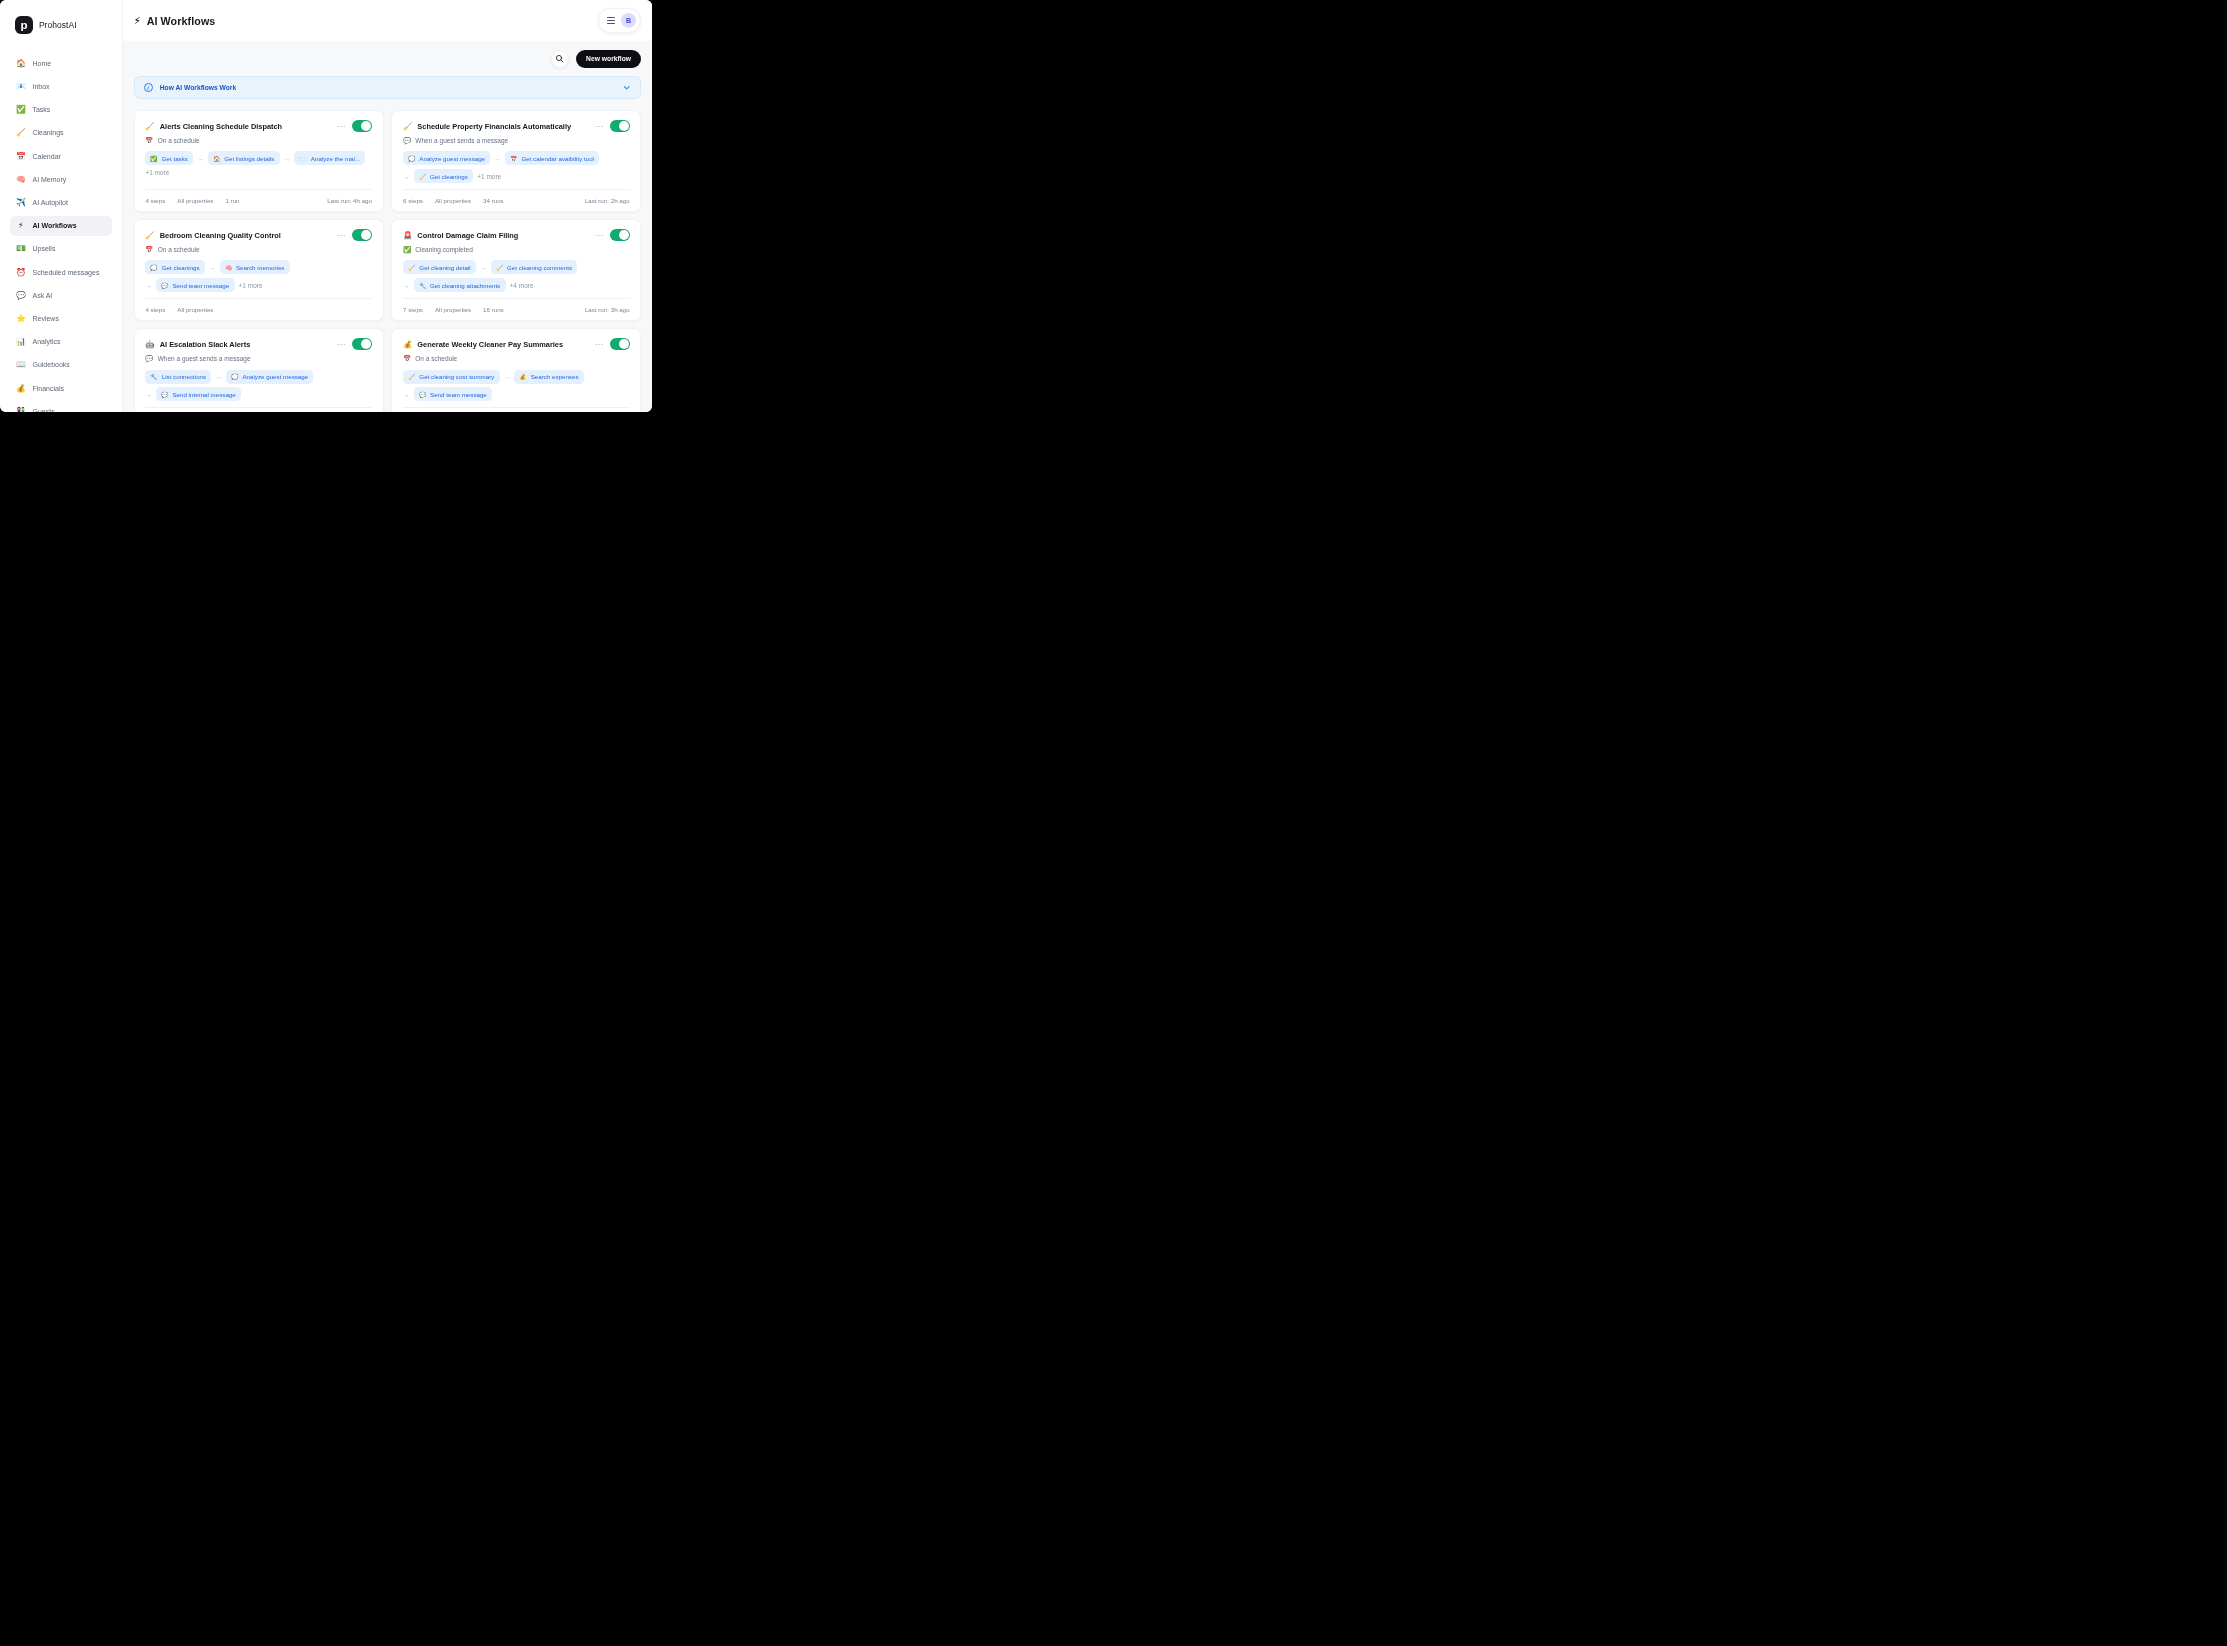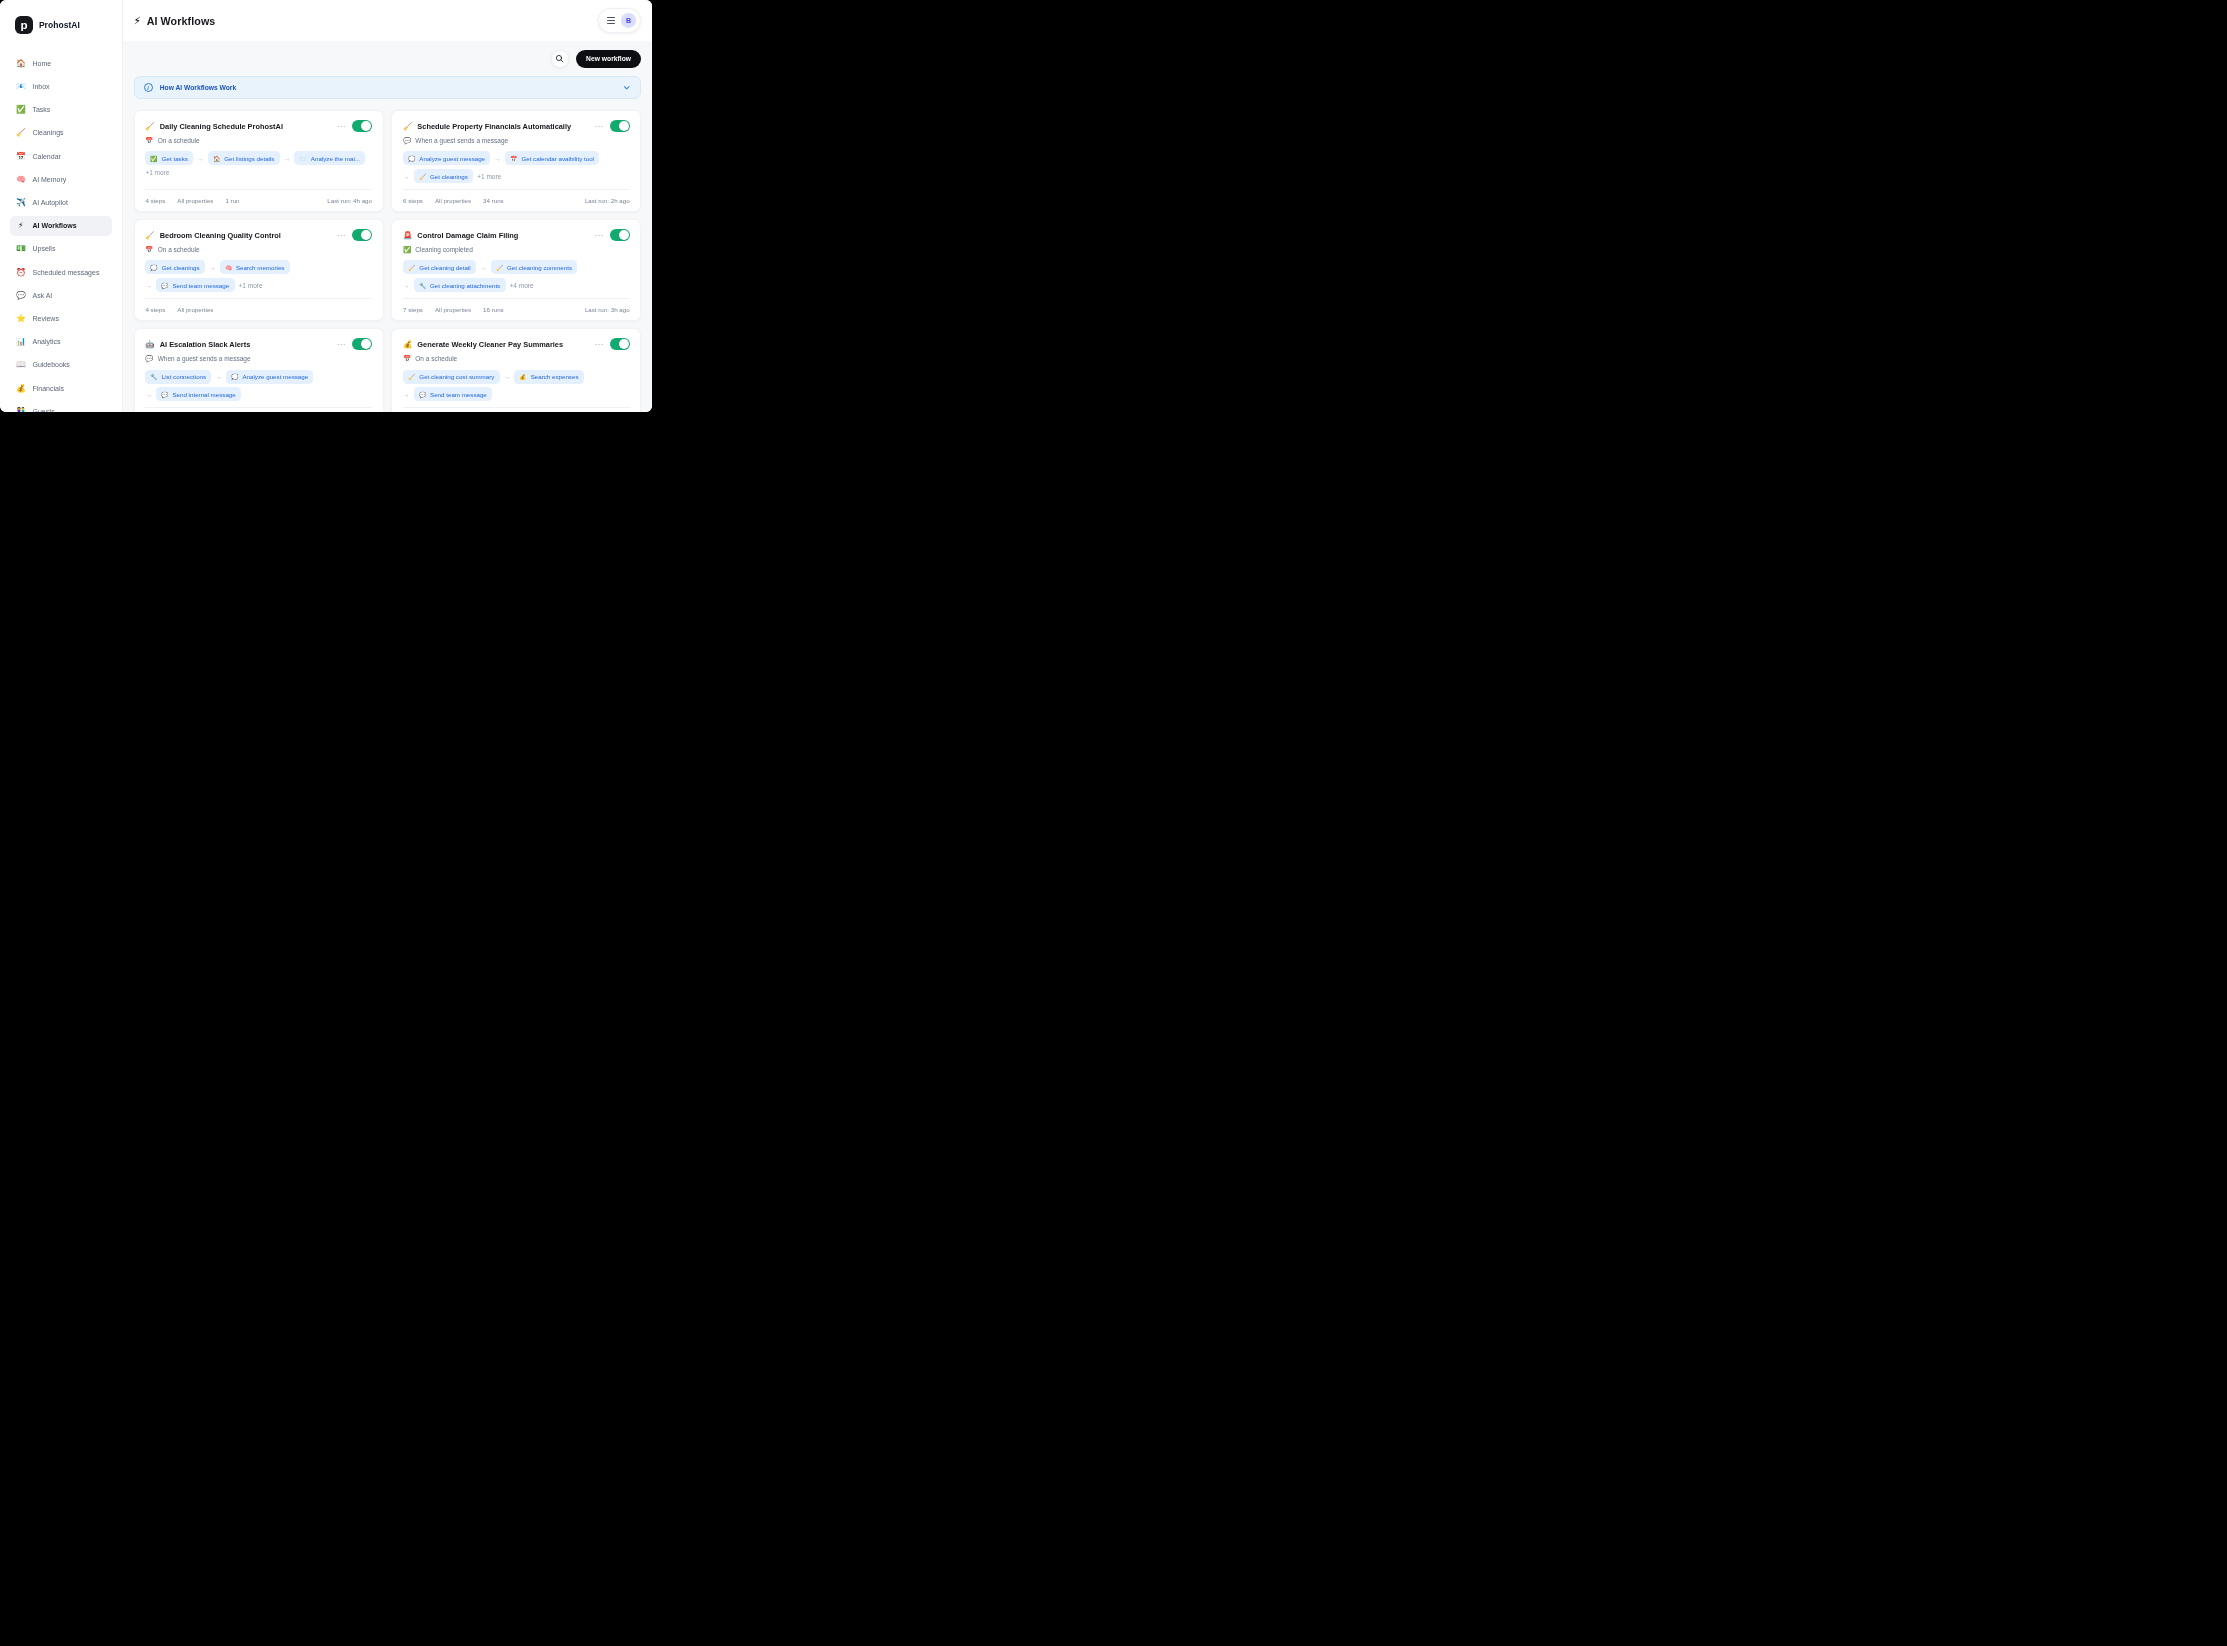--- a/index.html
+++ b/index.html
@@ -17,21 +17,21 @@
   .sidebar {
     width: 123px; flex: 0 0 123px; background:#fff;
     border-right: 0.4px solid #f0f1f4; padding: 16px 9.8px 0 9.8px;
   }
   .logo-row { display:flex; align-items:center; gap:5.8px; padding-left:5.3px; }
   .logo-mark {
     width:18px; height:18px; background:#16181d; border-radius:5.8px;
     color:#fff; display:flex; align-items:center; justify-content:center;
     font-size:11.6px; font-weight:700; padding-bottom:1.8px;
   }
-  .logo-name { font-size:8.5px; font-weight:700; color:#101828; letter-spacing:0.04px; }
+  .logo-name { font-size:8.5px; font-weight:400; color:#101828; letter-spacing:0.04px; }
   .nav { margin-top: 19.6px; display:flex; flex-direction:column; }
   .nav-item {
     height:19.6px; margin-bottom:3.6px; display:flex; align-items:center; gap:6.7px;
     padding: 0 6.2px; border-radius: 4.9px; cursor:pointer;
     color:#5c6677; font-size:7px; font-weight:500;
   }
   .nav-item .nav-emoji { font-size:8px; width:9.8px; text-align:center; }
   .nav-item.active { background:#f1f2f5; color:#16181d; font-weight:700; }
   
   .main { flex:1; display:flex; flex-direction:column; min-width:0; }
@@ -236,21 +236,21 @@
             <polyline points="6 9 12 15 18 9"></polyline>
           </svg>
         </span>
       </div>
 
       <div class="grid">
 
         <article class="card">
           <div class="card-top">
             <span class="card-emoji">🧹</span>
-            <span class="card-title">Daily Cleaning Schedule ProhostAI</span>
+            <span class="card-title">Alerts Cleaning Schedule Dispatch</span>
             <span class="card-menu">⋯</span>
             <span class="toggle" style="background: rgb(18, 171, 111);"></span>
           </div>
           <div class="trigger">
             <span class="t-emoji">📅</span>
             <span>On a schedule</span>
           </div>
           <div class="flow">
               <div class="flow-row">
                 <span class="chip" style="background: rgb(228, 240, 253); color: rgb(32, 101, 224);">

